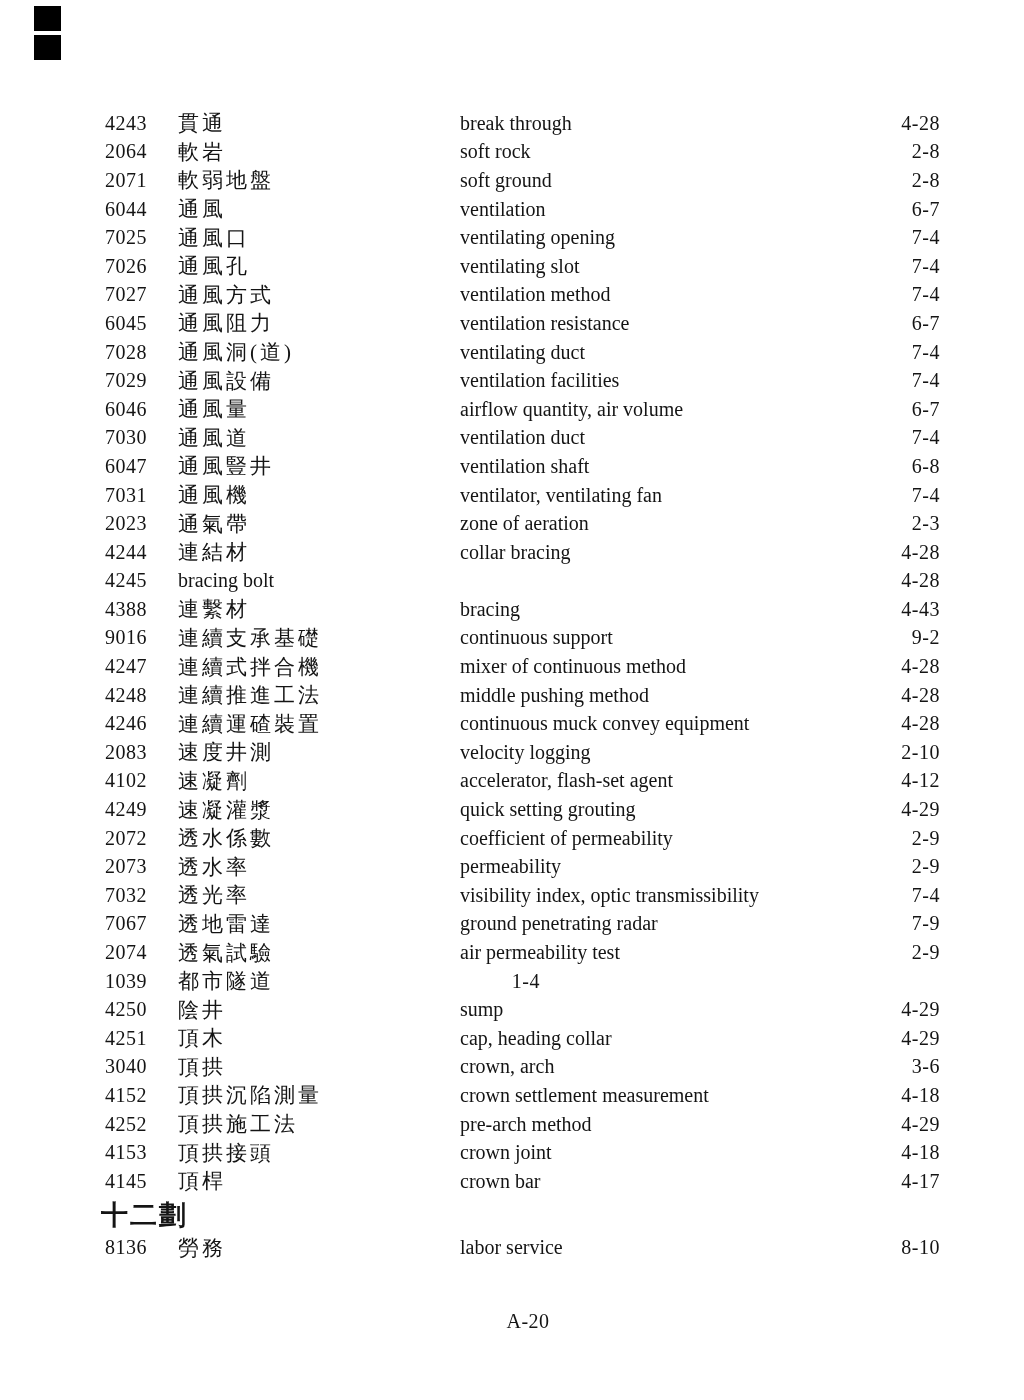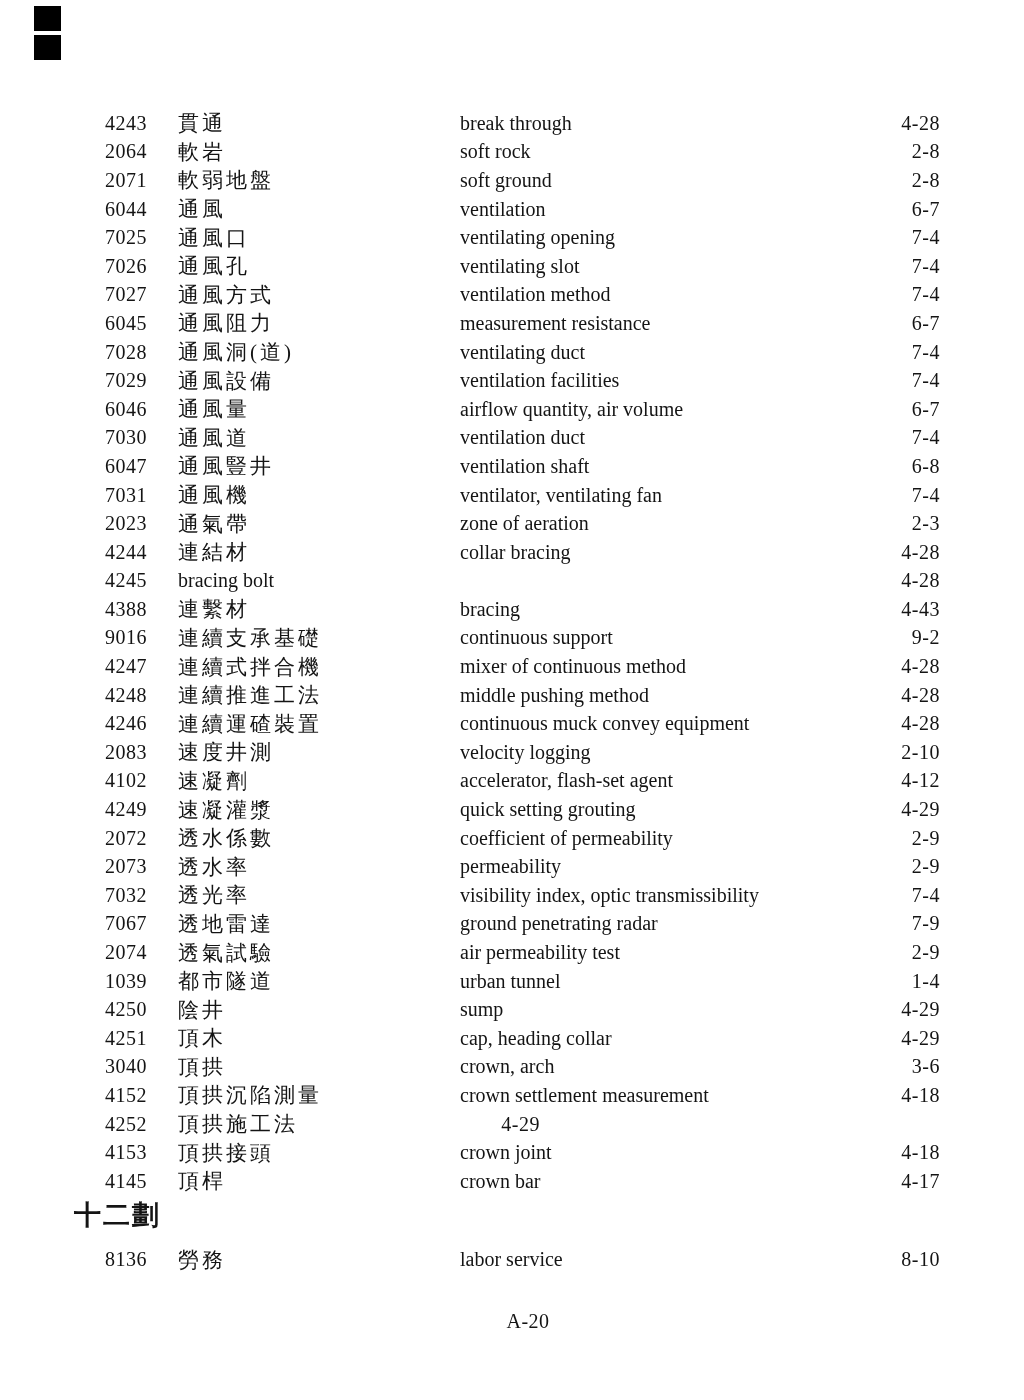--- a/index.html
+++ b/index.html
@@ -55,26 +55,26 @@
   .ref {
     flex: 0 0 80px;
     width: 80px;
     text-align: right;
     letter-spacing: 0.5px;
   }
   .section-heading {
     height: 38px;
     display: flex;
     align-items: center;
-    padding-left: 74px;
+    padding-left: 101px;
     font-size: 27px;
     font-weight: bold;
     letter-spacing: 2px;
   }
-  .row.last { margin-top: 12px; }
+  .row.last { margin-top: 0; }
   .footer {
     position: absolute;
     top: 1310px;
     left: 16px;
     width: 100%;
     text-align: center;
     font-size: 20px;
     letter-spacing: 0.5px;
   }
 </style>
@@ -126,21 +126,21 @@
   </div>
         <div class="row">
     <span class="code">7027</span>
     <span class="zh">通風方式</span>
     <span class="en">ventilation method</span>
     <span class="ref">7-4</span>
   </div>
         <div class="row">
     <span class="code">6045</span>
     <span class="zh">通風阻力</span>
-    <span class="en">measurement resistance</span>
+    <span class="en">ventilation resistance</span>
     <span class="ref">6-7</span>
   </div>
         <div class="row">
     <span class="code">7028</span>
     <span class="zh">通風洞(道)</span>
     <span class="en">ventilating duct</span>
     <span class="ref">7-4</span>
   </div>
         <div class="row">
     <span class="code">7029</span>
@@ -263,21 +263,20 @@
   </div>
         <div class="row">
     <span class="code">2074</span>
     <span class="zh">透氣試驗</span>
     <span class="en">air permeability test</span>
     <span class="ref">2-9</span>
   </div>
         <div class="row">
     <span class="code">1039</span>
     <span class="zh">都市隧道</span>
-    <span class="en">urban tunnel</span>
     <span class="ref">1-4</span>
   </div>
         <div class="row">
     <span class="code">4250</span>
     <span class="zh">陰井</span>
     <span class="en">sump</span>
     <span class="ref">4-29</span>
   </div>
         <div class="row">
     <span class="code">4251</span>
@@ -293,20 +292,21 @@
   </div>
         <div class="row">
     <span class="code">4152</span>
     <span class="zh">頂拱沉陷測量</span>
     <span class="en">crown settlement measurement</span>
     <span class="ref">4-18</span>
   </div>
         <div class="row">
     <span class="code">4252</span>
     <span class="zh">頂拱施工法</span>
+    <span class="en">pre-arch method</span>
     <span class="ref">4-29</span>
   </div>
         <div class="row">
     <span class="code">4153</span>
     <span class="zh">頂拱接頭</span>
     <span class="en">crown joint</span>
     <span class="ref">4-18</span>
   </div>
         <div class="row">
     <span class="code">4145</span>

